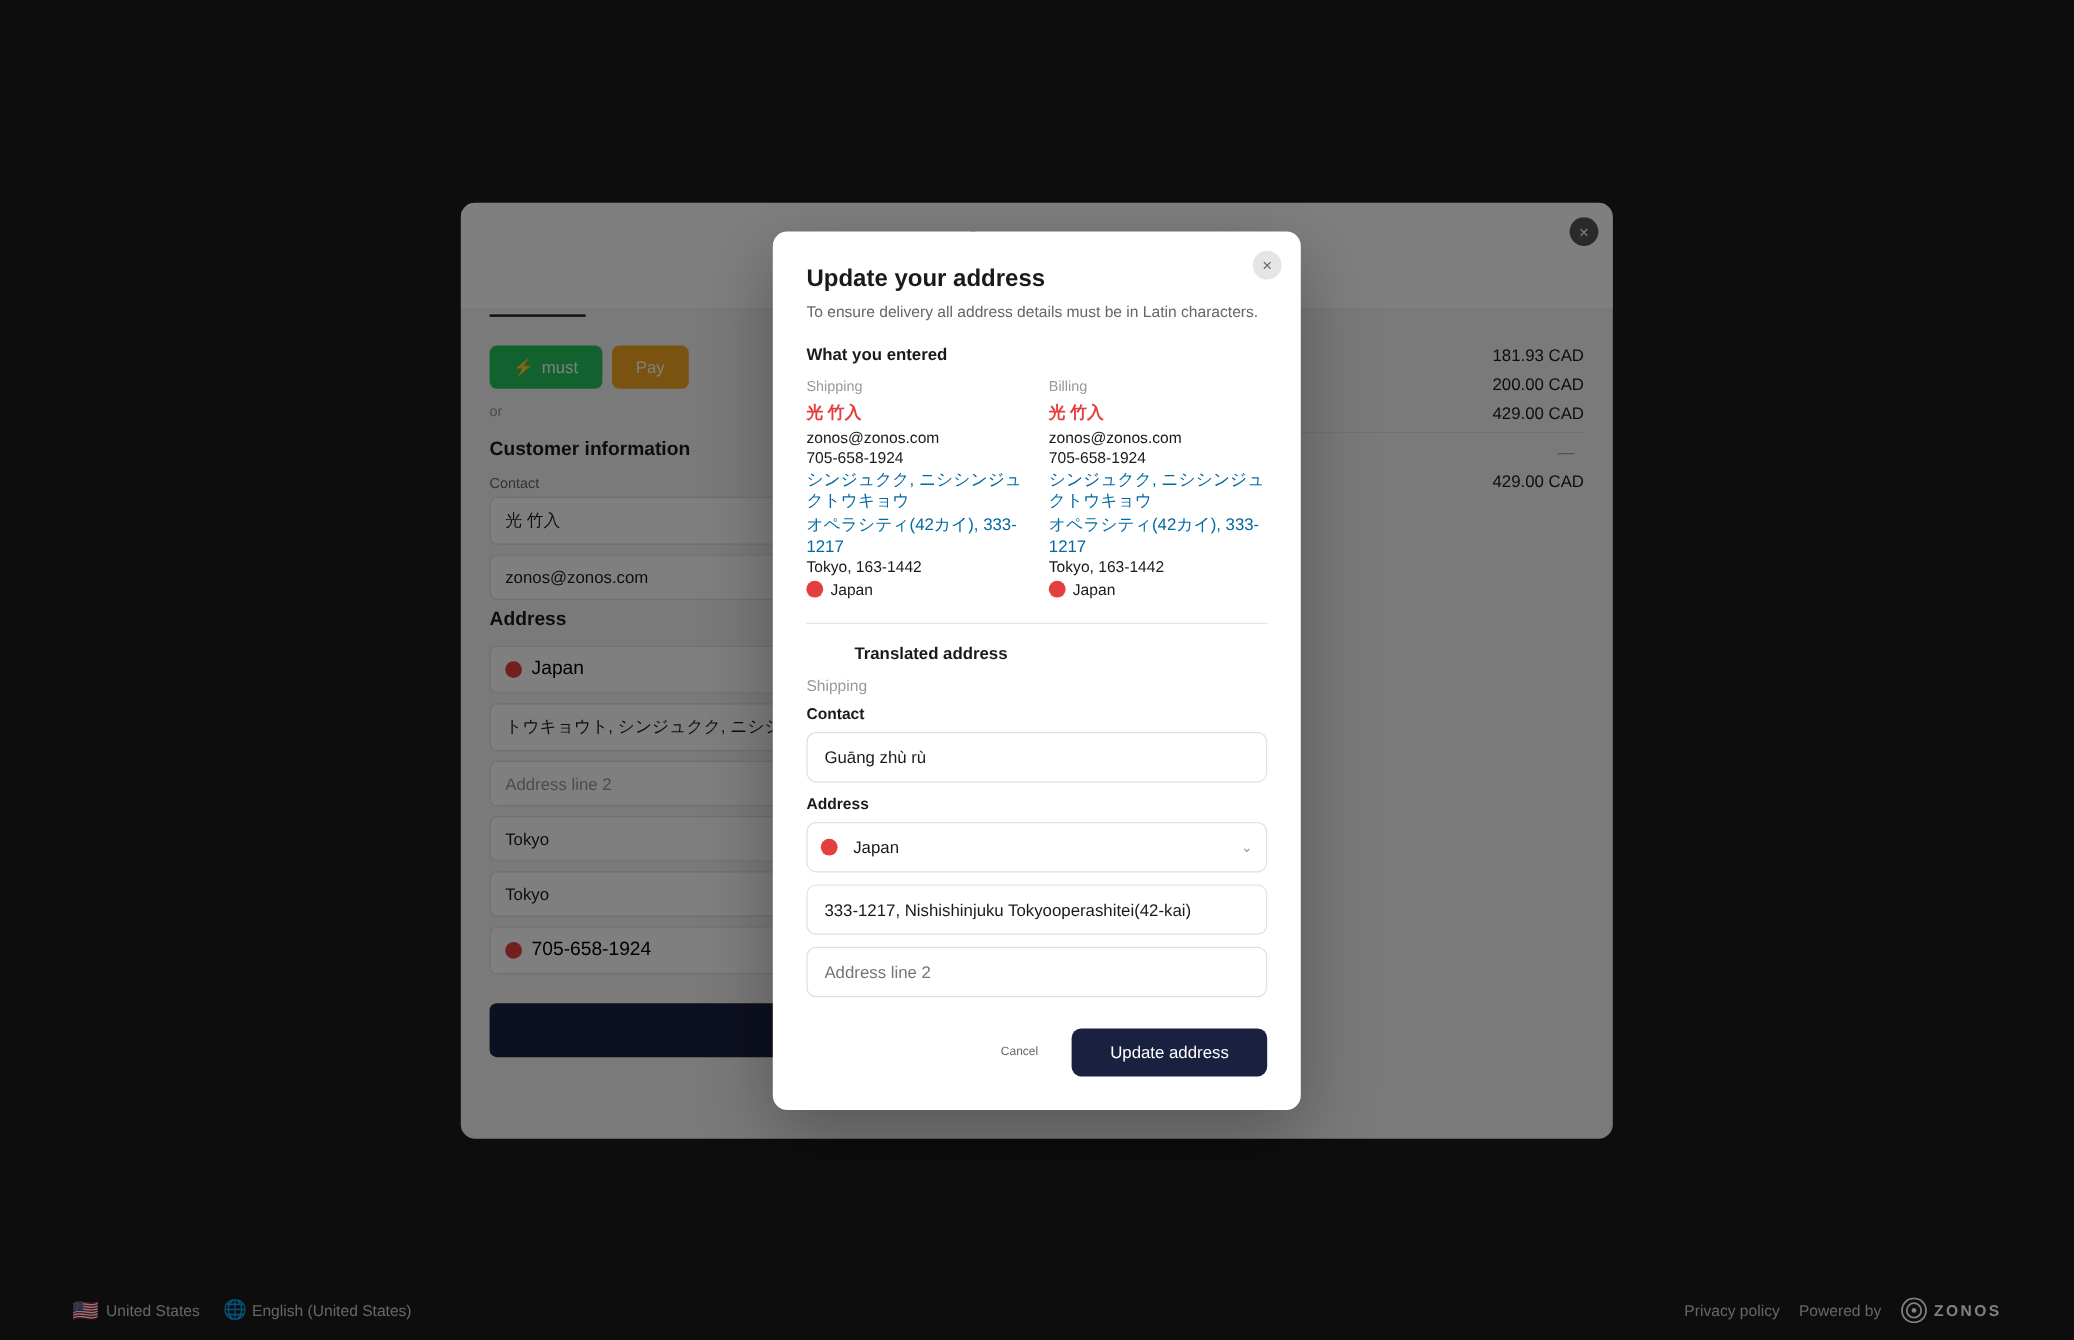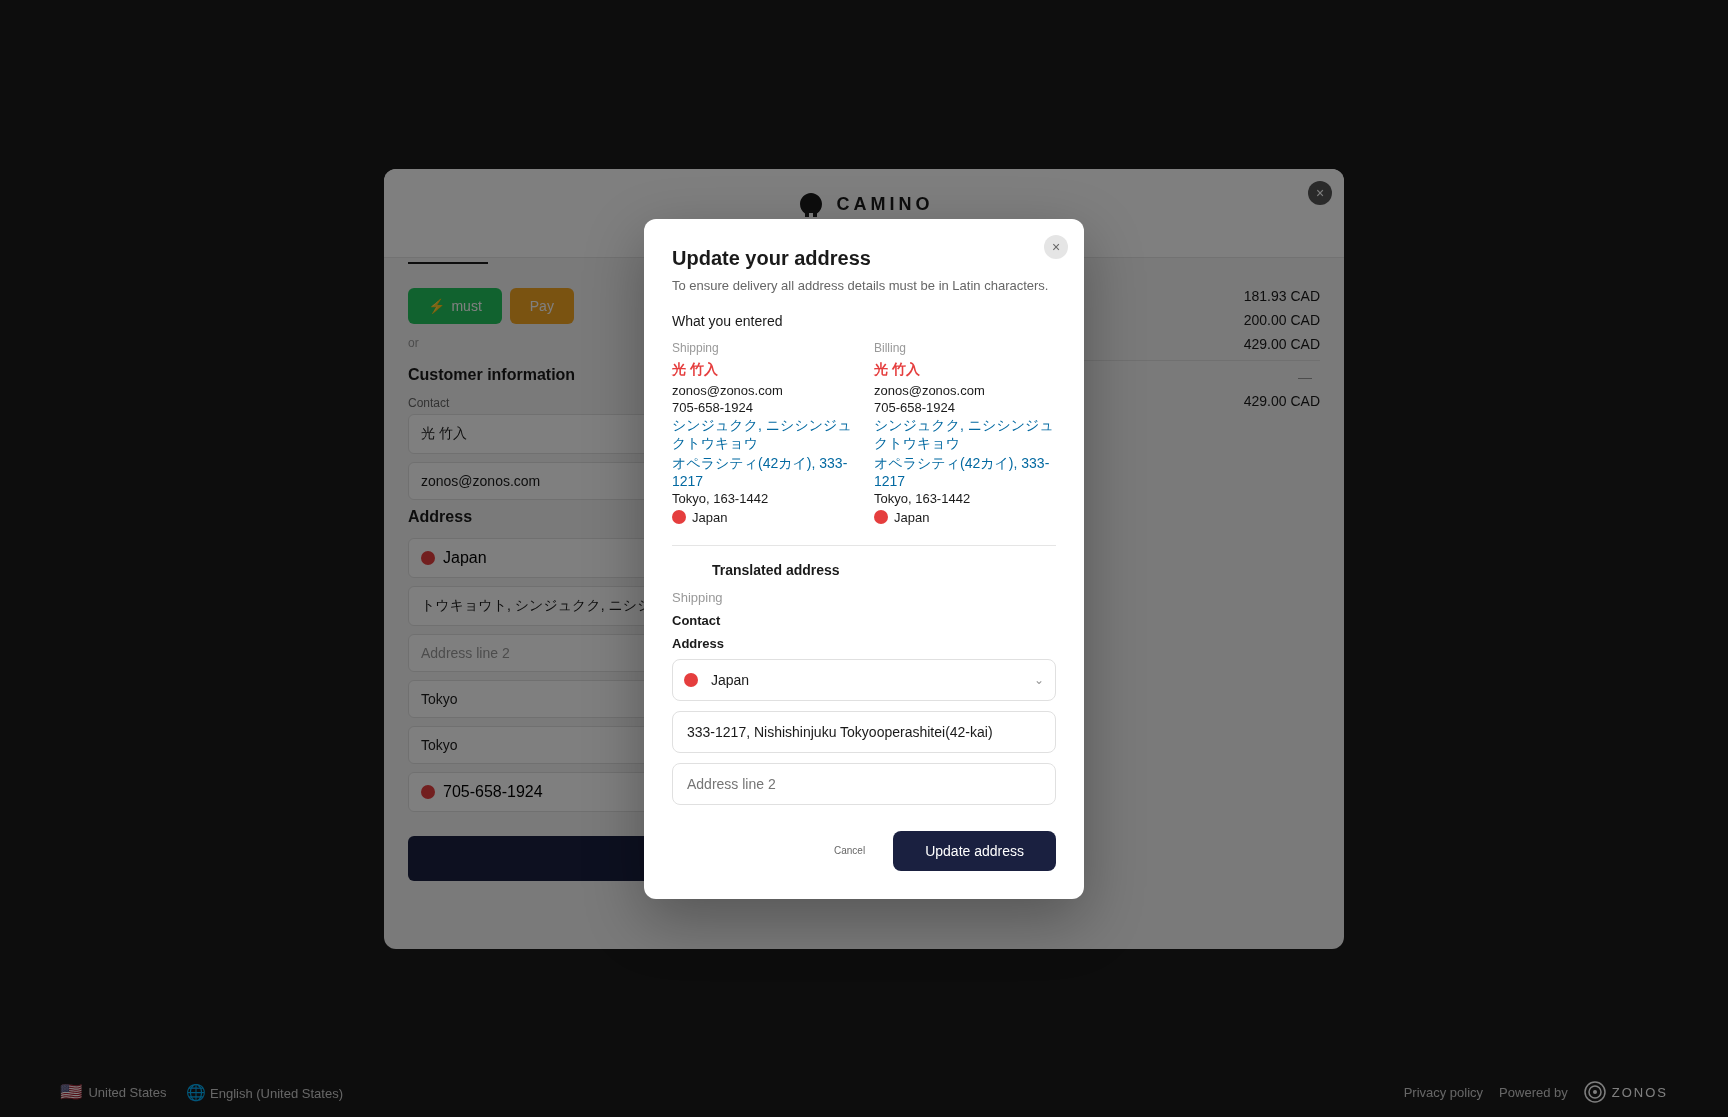--- a/index.html
+++ b/index.html
@@ -287,21 +287,21 @@
     }
 
     .modal-subtitle {
       font-size: 13px;
       color: #666;
       margin-bottom: 20px;
     }
 
     .what-you-entered {
       font-size: 14px;
-      font-weight: 400;
+      font-weight: 700;
       color: #1a1a1a;
       margin-bottom: 12px;
     }
 
     .columns-row {
       display: flex;
       gap: 20px;
       margin-bottom: 20px;
     }
 
@@ -576,21 +576,21 @@
   </div>
   <div class="footer-right">
     <a href="#" style="color:#ccc; text-decoration:none;">Privacy policy</a>
     <span>Powered by</span>
     <div class="zonos-logo">
       <svg width="22" height="22" viewBox="0 0 22 22" fill="none">
         <circle cx="11" cy="11" r="10" stroke="white" stroke-width="1.5"></circle>
         <circle cx="11" cy="11" r="6" stroke="white" stroke-width="1.5"></circle>
         <circle cx="11" cy="11" r="2" fill="white"></circle>
       </svg>
-      <span style="font-weight:400; letter-spacing:2px;">ZONOS</span>
+      <span style="font-weight:700; letter-spacing:2px;">ZONOS</span>
     </div>
   </div>
 </div>
 
 <div class="modal-overlay">
   <div class="modal">
     
     <button class="modal-close">
       <span>×</span>
     </button>
@@ -634,20 +634,21 @@
     </div>
 
     <div class="divider"></div>
 
     
     <div class="section-heading">Translated address</div>
     <div class="sub-heading">Shipping</div>
 
     
     <div class="contact-heading">Contact</div>
+    <input class="modal-input" type="text" value="Guāng zhù rù" style="">
 
     
     <div class="address-heading">Address</div>
 
     
     <div class="modal-select-wrapper">
       <span class="select-flag"></span>
       <select class="modal-select">
         <option>Japan</option>
       </select>

